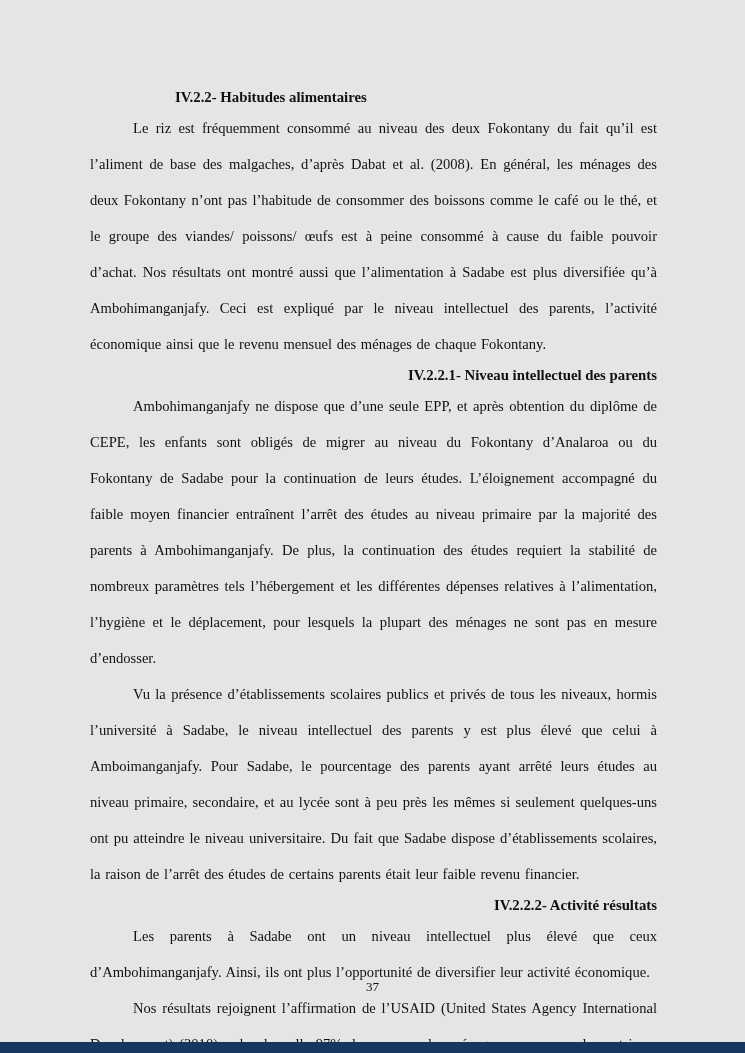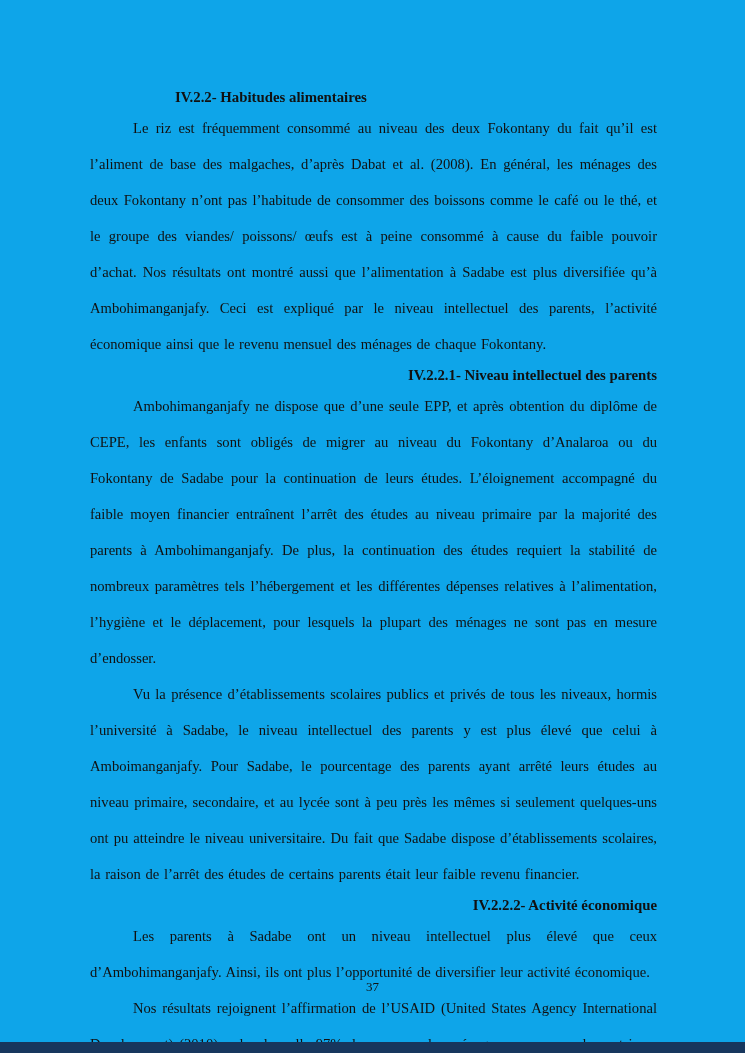--- a/index.html
+++ b/index.html
@@ -4,21 +4,21 @@
 <style>
   html, body {
     margin: 0;
     padding: 0;
     background: #ffffff;
   }
   .doc-canvas {
     position: relative;
     width: 745px;
     height: 1053px;
-    background: #0ea5e9;
+    background: #e5e5e5;
     font-family: "Liberation Serif", "DejaVu Serif", serif;
     color: #111111;
     overflow: hidden;
   }
   .page-body {
     position: absolute;
     top: 84px;
     left: 90px;
     width: 567px;
   }
@@ -70,21 +70,21 @@
     <h3 class="heading heading-indent">IV.2.2- Habitudes alimentaires</h3>
 
     <p class="para">Le riz est fréquemment consommé au niveau des deux Fokontany du fait qu’il est l’aliment de base des malgaches, d’après Dabat et al. (2008). En général, les ménages des deux Fokontany n’ont pas l’habitude de consommer des boissons comme le café ou le thé, et le groupe des viandes/ poissons/ œufs est à peine consommé à cause du faible pouvoir d’achat. Nos résultats ont montré aussi que l’alimentation à Sadabe est plus diversifiée qu’à Ambohimanganjafy. Ceci est expliqué par le niveau intellectuel des parents, l’activité économique ainsi que le revenu mensuel des ménages de chaque Fokontany.</p>
 
     <h3 class="heading heading-center">IV.2.2.1- Niveau intellectuel des parents</h3>
 
     <p class="para">Ambohimanganjafy ne dispose que d’une seule EPP, et après obtention du diplôme de CEPE, les enfants sont obligés de migrer au niveau du Fokontany d’Analaroa ou du Fokontany de Sadabe pour la continuation de leurs études. L’éloignement accompagné du faible moyen financier entraînent l’arrêt des études au niveau primaire par la majorité des parents à Ambohimanganjafy. De plus, la continuation des études requiert la stabilité de nombreux paramètres tels l’hébergement et les différentes dépenses relatives à l’alimentation, l’hygiène et le déplacement, pour lesquels la plupart des ménages ne sont pas en mesure d’endosser.</p>
 
     <p class="para">Vu la présence d’établissements scolaires publics et privés de tous les niveaux, hormis l’université à Sadabe, le niveau intellectuel des parents y est plus élevé que celui à Amboimanganjafy. Pour Sadabe, le pourcentage des parents ayant arrêté leurs études au niveau primaire, secondaire, et au lycée sont à peu près les mêmes si seulement quelques-uns ont pu atteindre le niveau universitaire. Du fait que Sadabe dispose d’établissements scolaires, la raison de l’arrêt des études de certains parents était leur faible revenu financier.</p>
 
-    <h3 class="heading heading-center">IV.2.2.2- Activité économique</h3>
+    <h3 class="heading heading-center">IV.2.2.2- Activité résultats</h3>
 
     <p class="para">Les parents à Sadabe ont un niveau intellectuel plus élevé que ceux d’Ambohimanganjafy. Ainsi, ils ont plus l’opportunité de diversifier leur activité économique.</p>
 
 
     <p class="para">Nos résultats rejoignent l’affirmation de l’USAID (United States Agency International Development) (2010), selon laquelle 97% des revenus des ménages en zone rurale sont issus de l’agriculture. Dans cette étude, la plupart des ménages à Ambohimanganjafy disposent d’un revenu mensuel inférieur à 50 000 Ar du fait que leur activité économique est basée généralement sur l’agriculture. Tandis que la majorité des ménages à Sadabe ont un revenu mensuel compris entre 50 000 Ar et 200 000 Ar, car leur activité économique est plus variée compte tenu de leur niveau intellectuel.</p>
 
   </div>
 
   <div class="page-footer">37</div>
 

